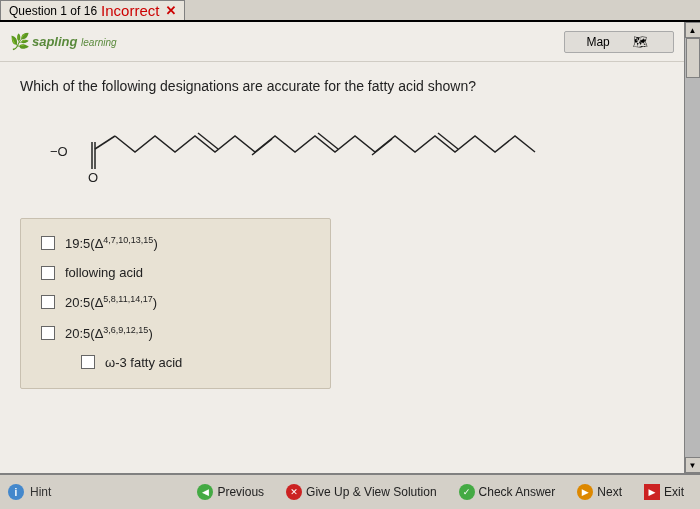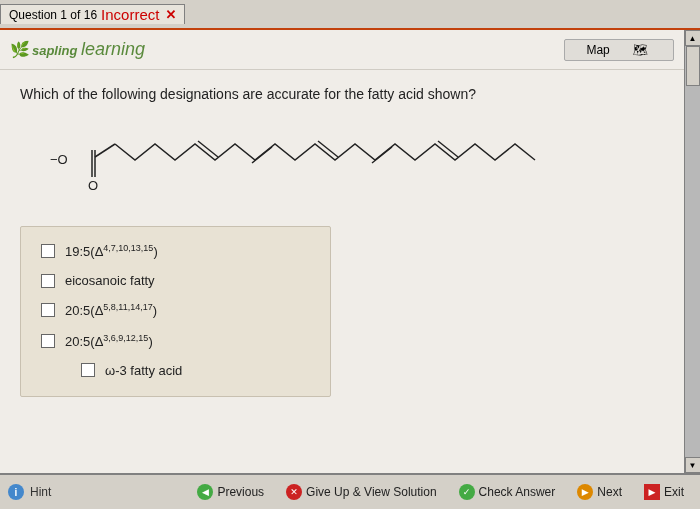--- a/index.html
+++ b/index.html
@@ -12,22 +12,22 @@
       overflow: hidden;
       display: flex;
       flex-direction: column;
     }
 
     
     #tab-bar {
       display: flex;
       align-items: center;
       background: #d4d0c8;
-      border-bottom: 2px solid #c2410c;
-      height: 30px;
+      border-bottom: 2px solid #000000;
+      height: 22px;
       flex-shrink: 0;
     }
     .tab {
       display: flex;
       align-items: center;
       padding: 2px 8px;
       background: #e8e4dc;
       border: 1px solid #808080;
       border-bottom: none;
       height: 20px;
@@ -312,21 +312,21 @@
 
 <div id="main-wrapper">
 
   <div id="content-panel">
 
     <div id="header">
       <div id="logo-area">
         <span class="logo-leaf">🌿</span>
         <div>
           <span style="font-size:13px;color:#5a8a3c;font-style:italic;font-weight:bold;">sapling</span>
-          <span style="font-size:18px;color:#5a8a3c;font-style:italic;">learning</span>
+          <span style="font-size:10px;color:#5a8a3c;font-style:italic;">learning</span>
         </div>
       </div>
       <button id="map-btn">
         <span>Map</span>
         <span style="font-size:12px;">🗺</span>
       </button>
     </div>
 
     <div id="question-area">
 
@@ -386,21 +386,21 @@
         <div class="answer-choice">
           <div class="checkbox"></div>
           <span class="choice-label">
             19:5(Δ<sup>4,7,10,13,15</sup>)
           </span>
         </div>
 
         <div class="answer-choice">
           <div class="checkbox"></div>
           <span class="choice-label">
-            eicosanoic fatty
+            following acid
           </span>
         </div>
 
         <div class="answer-choice">
           <div class="checkbox"></div>
           <span class="choice-label">
             20:5(Δ<sup>5,8,11,14,17</sup>)
           </span>
         </div>
 

